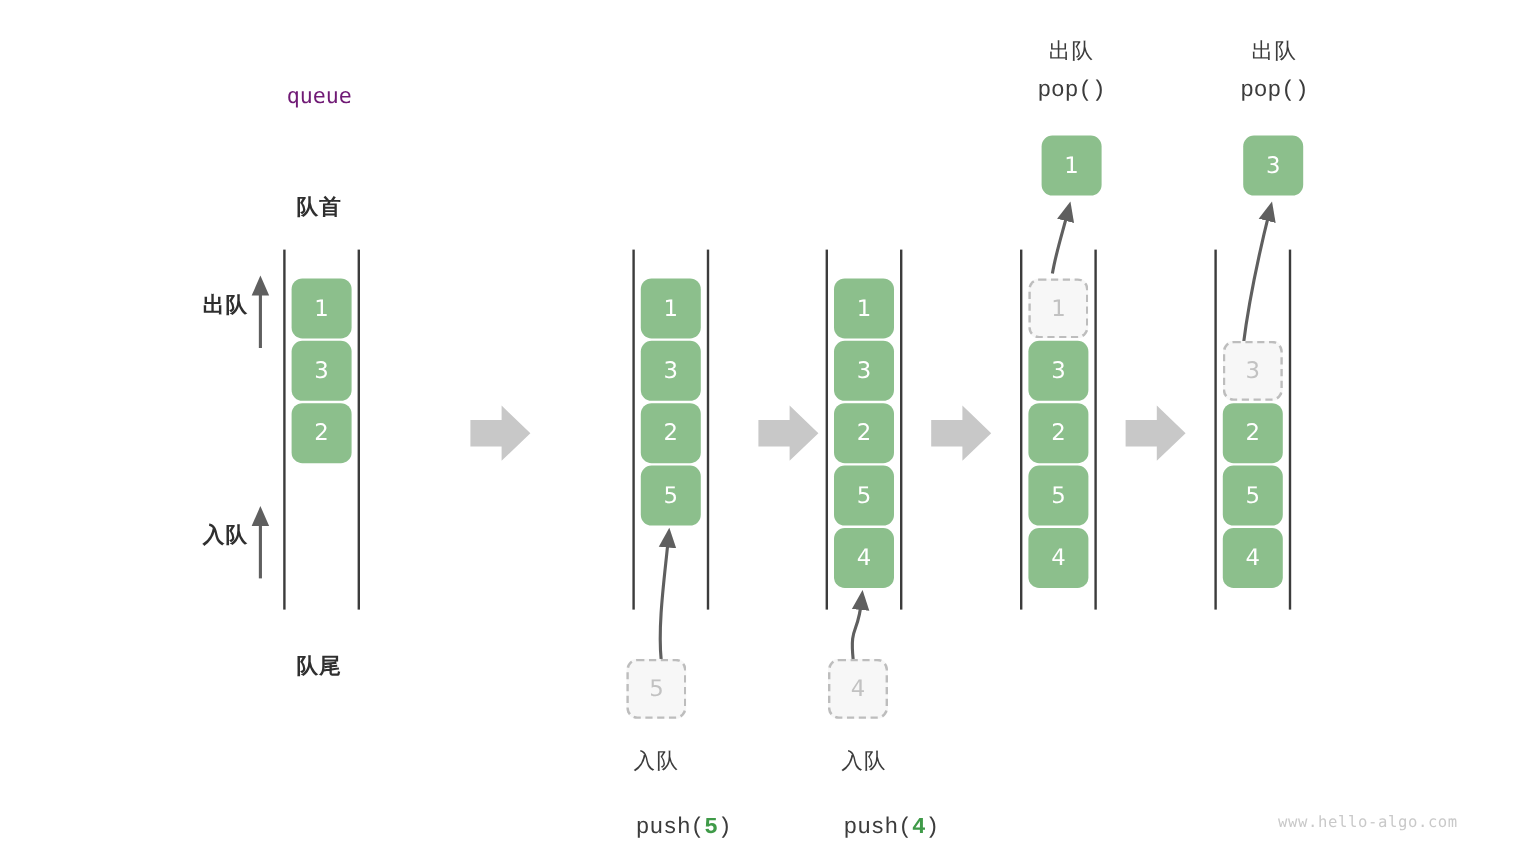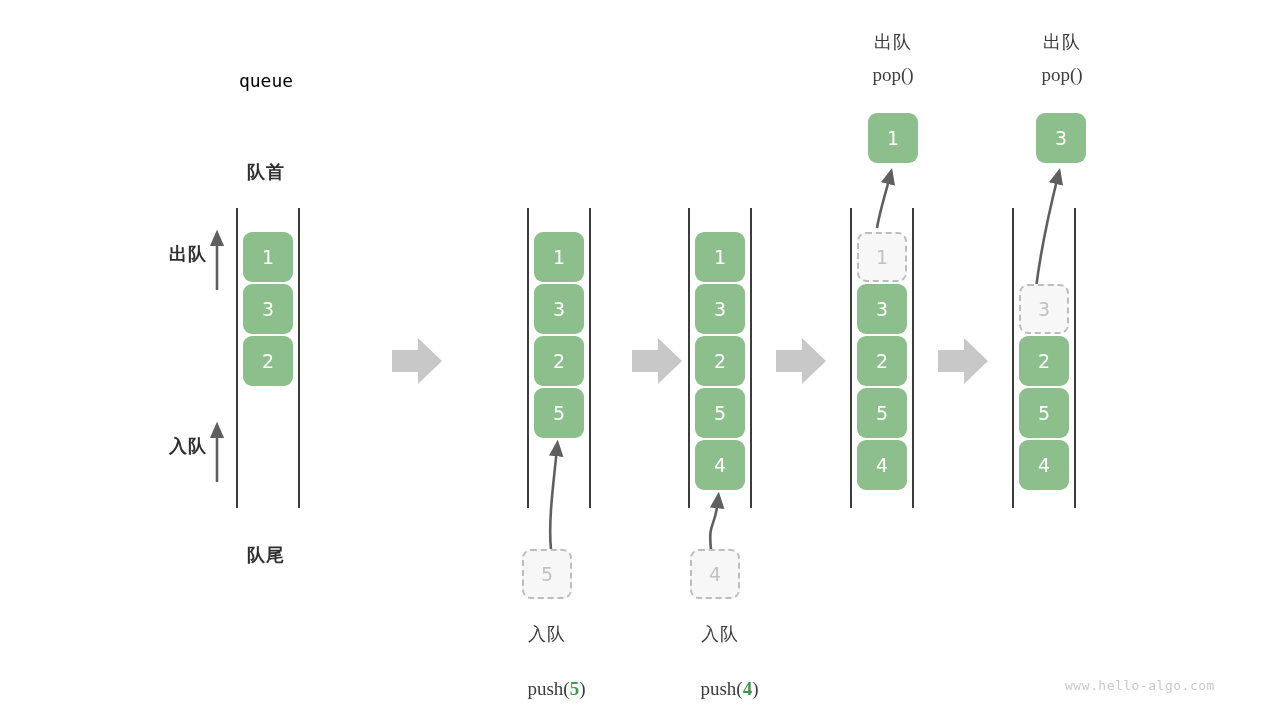--- a/index.html
+++ b/index.html
@@ -23,38 +23,38 @@
   .title-cn {
     font-size: 21px;
     font-weight: bold;
     color: #3f9a48;
     text-align: center;
     letter-spacing: 1px;
   }
   .title-en {
     font-family: "DejaVu Sans Mono", "Liberation Mono", monospace;
     font-size: 18px;
-    color: #000000;
+    color: #701a75;
     text-align: center;
   }
   .lbl-bold {
     font-size: 18px;
     font-weight: bold;
     color: #2f2f2f;
     text-align: center;
     letter-spacing: 1px;
   }
   .op-cn {
     font-size: 18px;
     color: #3c3c3c;
     text-align: center;
     letter-spacing: 1px;
   }
   .op-code {
-    font-family: Liberation Serif, serif;
+    font-family: Liberation Mono, monospace;
     font-size: 19px;
     color: #3c3c3c;
     text-align: center;
     white-space: pre;
   }
   .op-code .val { color: #3f9a48; font-weight: bold; }
 
   .watermark {
     font-family: "DejaVu Sans Mono", "Liberation Mono", monospace;
     font-size: 13px;

